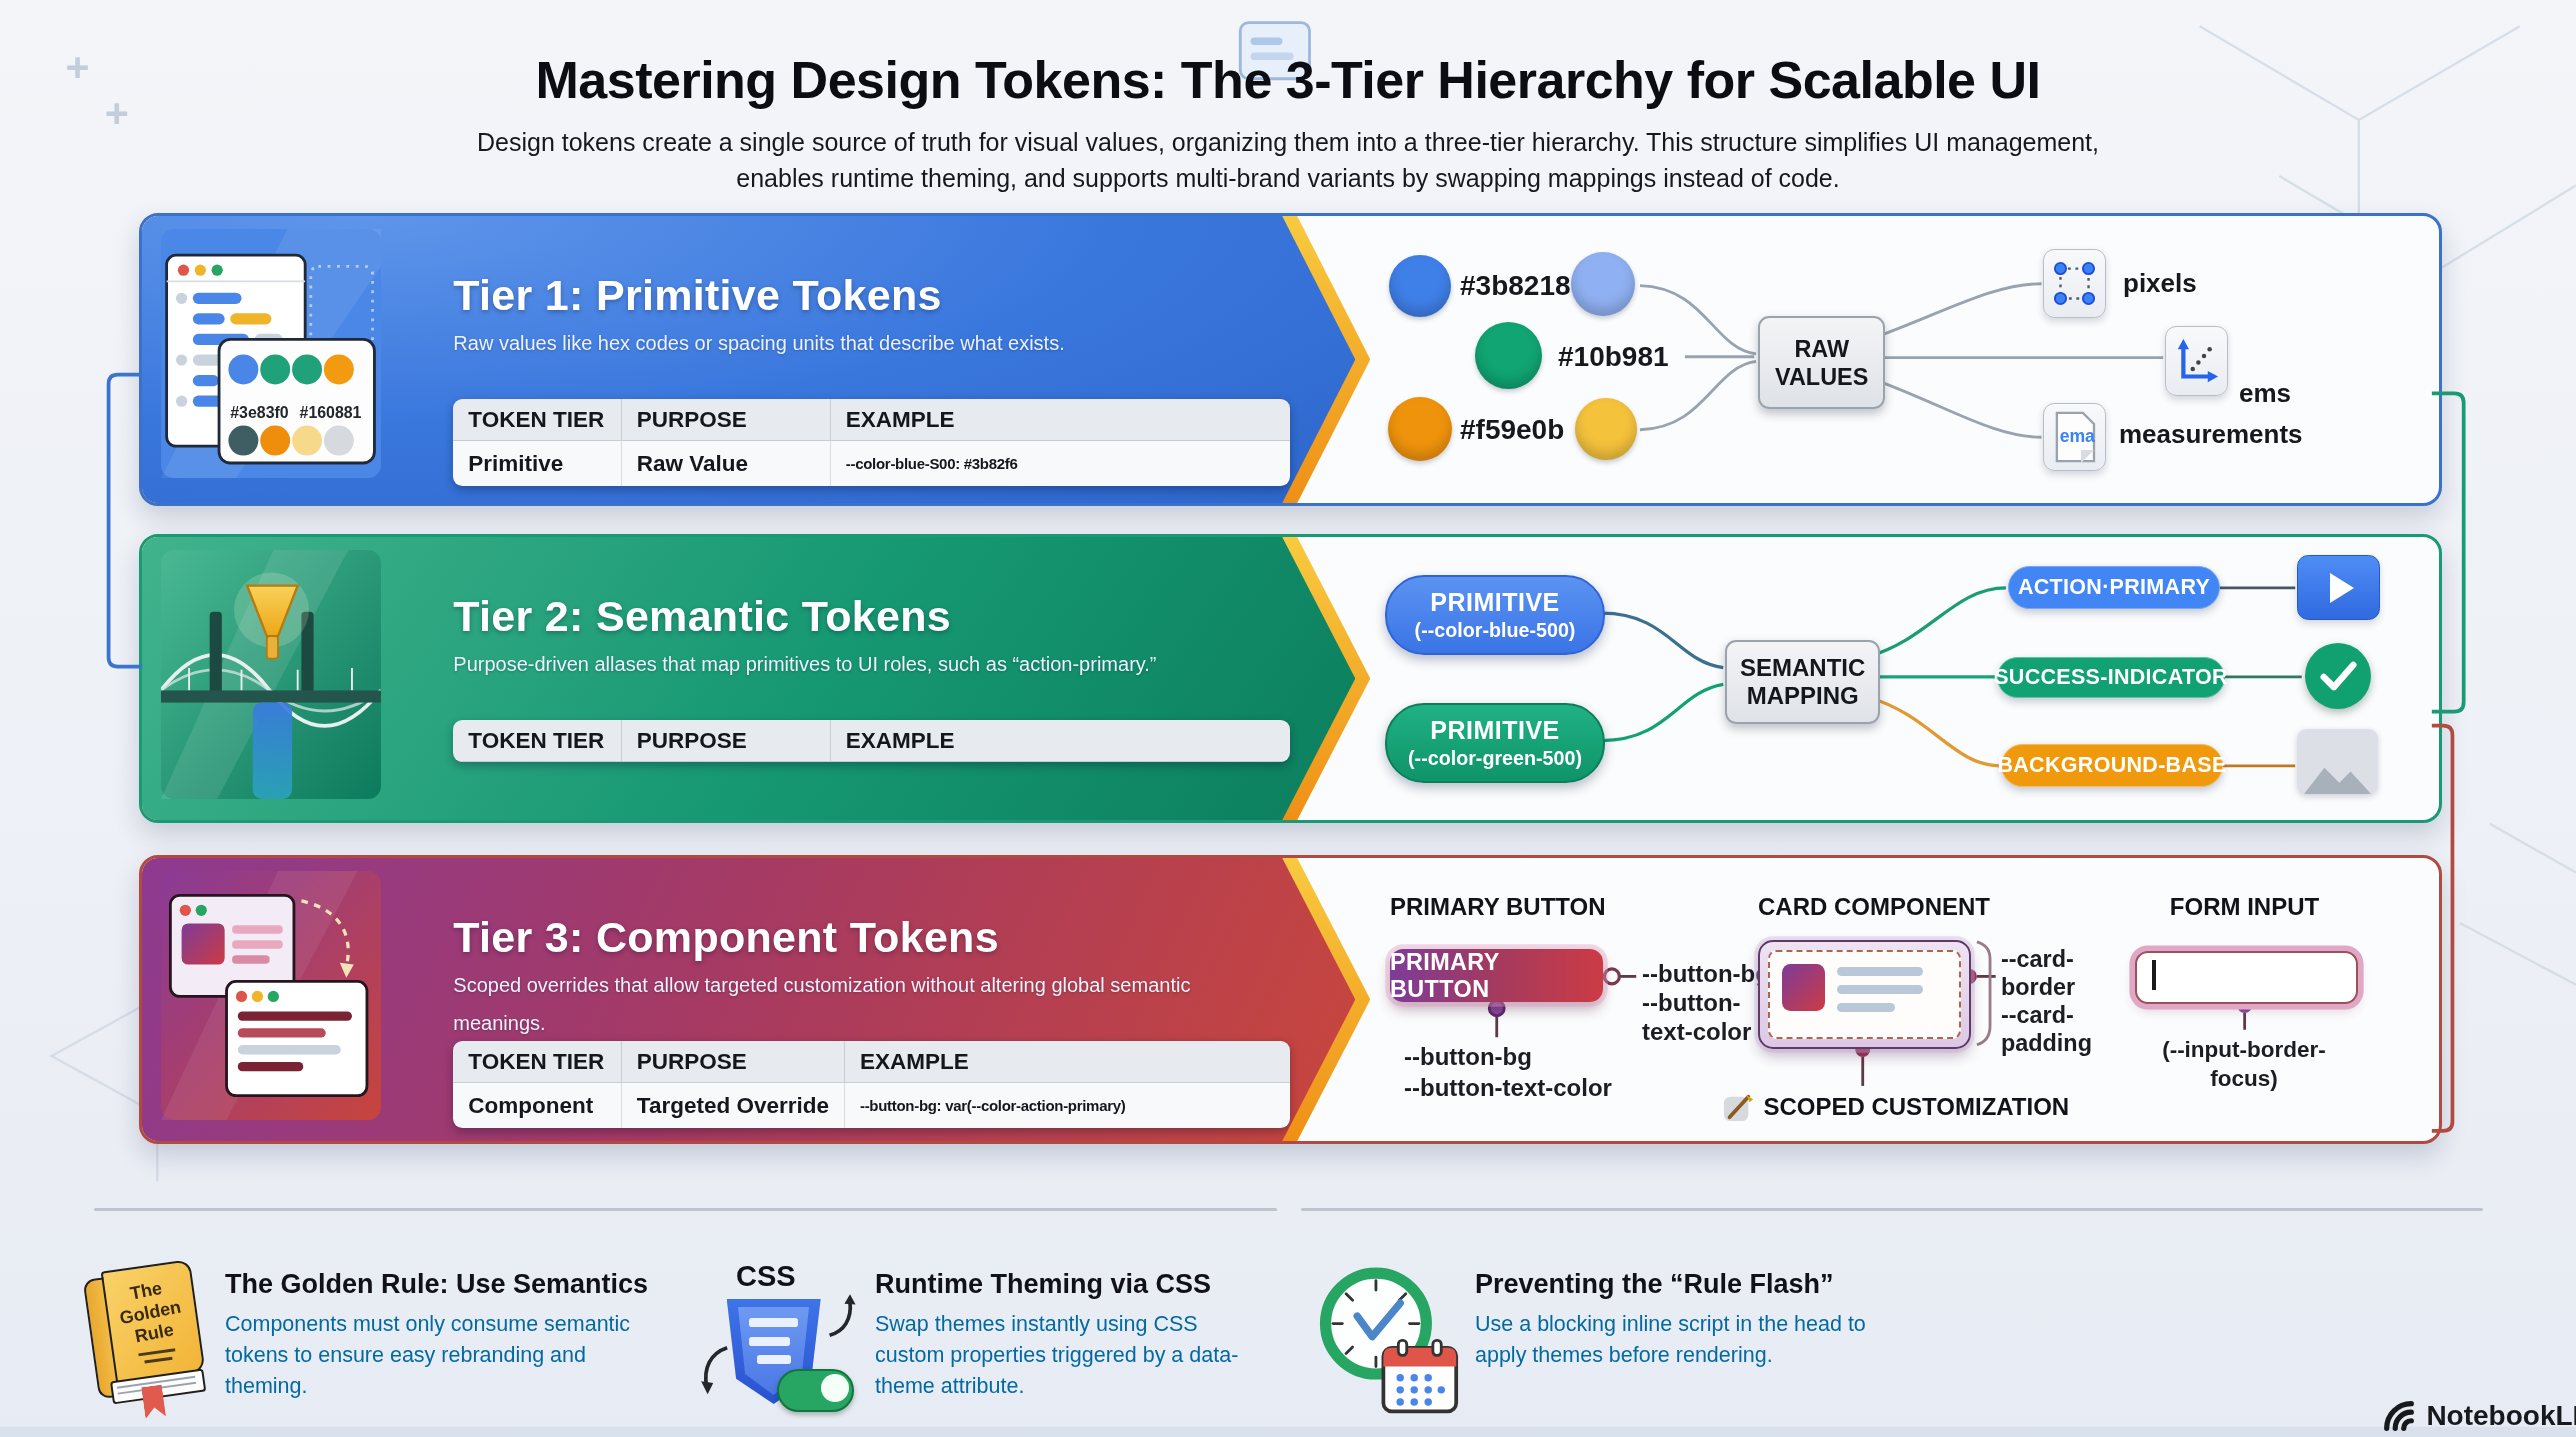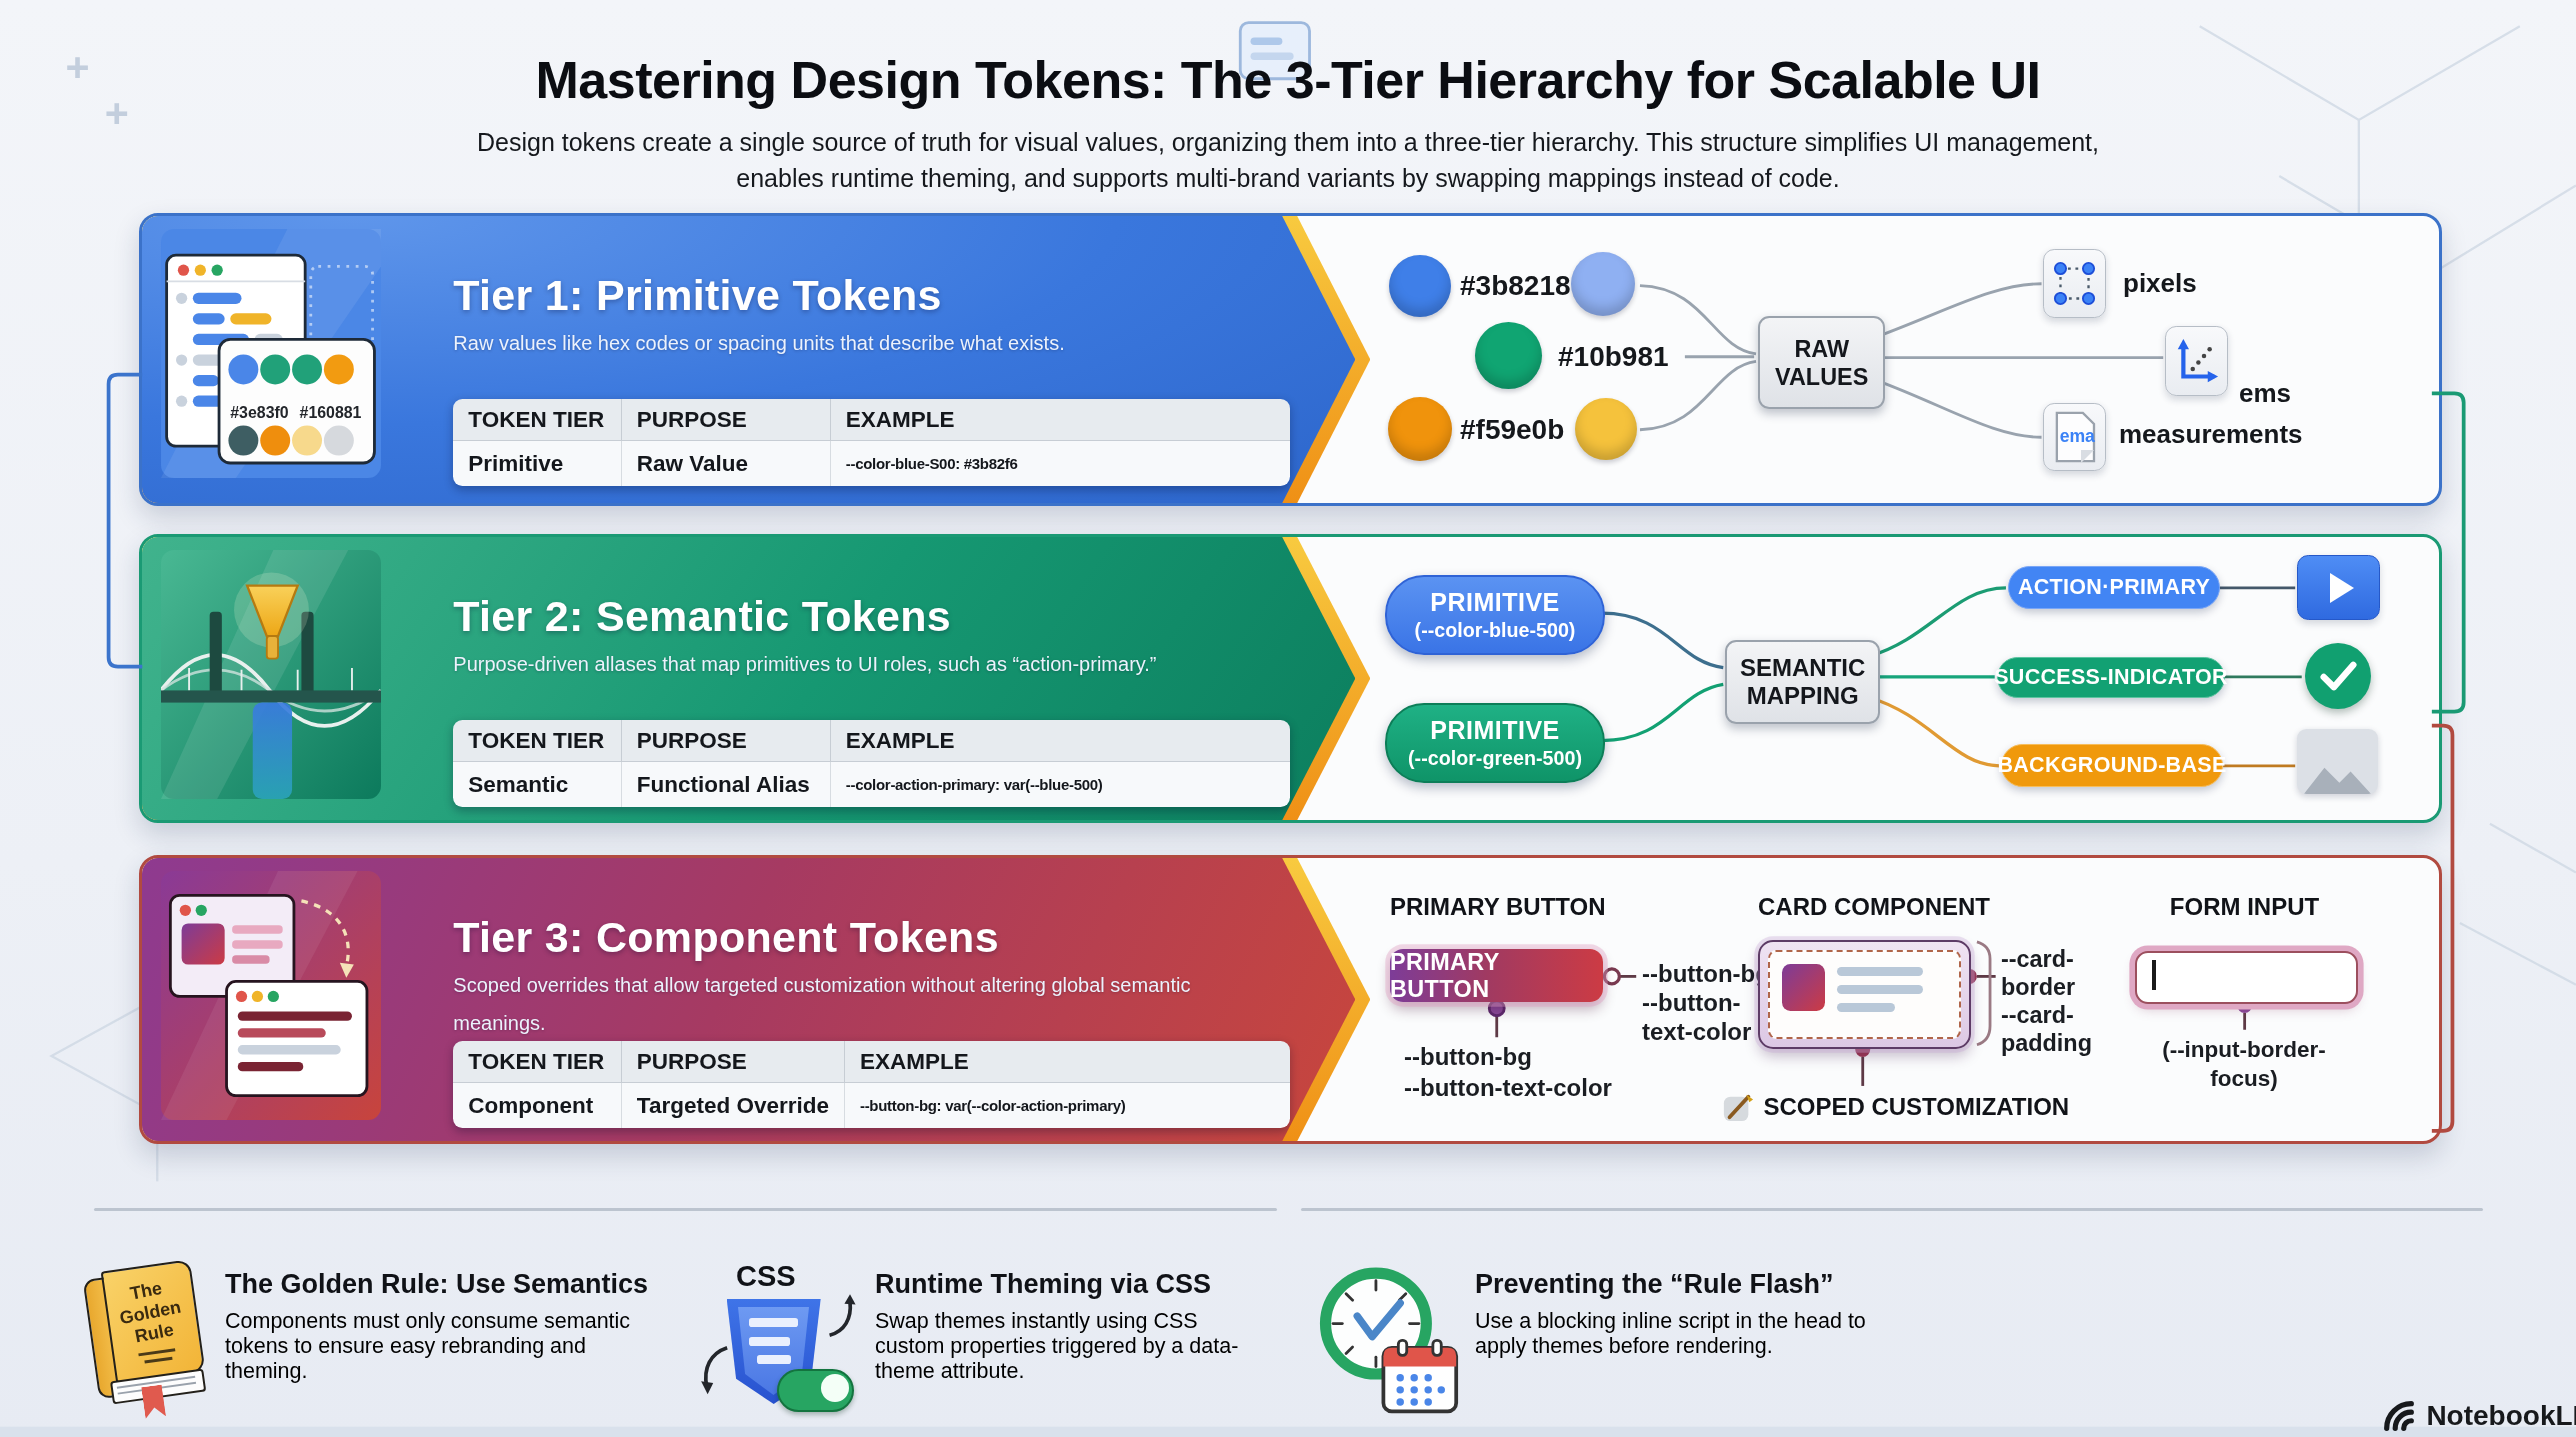--- a/index.html
+++ b/index.html
@@ -79,21 +79,21 @@
   .input-demo{position:absolute;background:#fff;border:2.8px solid #9c4f5e;border-radius:13px;
     box-shadow:0 0 0 5.6px #dfa8c4,0 5.6px 11.2px rgba(120,40,80,.25);}
   .caret{position:absolute;width:3.7px;background:#1a1a1a;}
   .caption-row{position:absolute;display:flex;align-items:center;gap:9.4px;
     font-size:24px;font-weight:800;color:#111318;white-space:nowrap;}
   
   .foot-head{position:absolute;left:94px;width:2389px;top:1208px;display:flex;align-items:center;gap:24px;}
   .foot-head .line{flex:1;height:2.8px;background:#bcc4cf;border-radius:1.9px;}
   .foot-head .txt{font-size:29px;font-weight:800;letter-spacing:0.5px;color:#15181c;white-space:nowrap;}
   .bp-title{position:absolute;font-size:27px;font-weight:800;color:#101217;white-space:nowrap;}
-  .bp-body{position:absolute;font-size:21.5px;line-height:25px;font-weight:500;color:#000000;}
+  .bp-body{position:absolute;font-size:21.5px;line-height:31px;font-weight:500;color:#0369a1;}
   
   .book{position:absolute;left:91px;top:1266px;width:112px;height:140px;transform:rotate(-8deg);}
   .book .spine{position:absolute;left:0;top:5.6px;width:22.5px;height:116px;border:2.8px solid #23201a;
     border-radius:11.2px 0 0 11.2px;background:linear-gradient(90deg,#e8a82e,#f5c14e);}
   .book .cover{position:absolute;left:19px;top:0;width:86px;height:109px;border:2.8px solid #23201a;
     border-radius:3.7px 13px 13px 3.7px;background:linear-gradient(135deg,#f9d268,#f2b437);}
   .book .pages{position:absolute;left:13px;top:110px;width:90px;height:19px;border:2.8px solid #23201a;
     border-radius:3.7px;background:#fdfdfd;}
   .book .pline{position:absolute;left:19px;width:79px;height:1.9px;background:#9aa2ac;}
   .book .label{position:absolute;left:28px;top:15px;width:69px;text-align:center;font-size:18px;
@@ -255,25 +255,20 @@
             <col style="width:168px">
             <col style="width:209px">
             <col>
           </colgroup>
         <tbody>
             <tr>
           <th>TOKEN TIER</th>
           <th>PURPOSE</th>
           <th>EXAMPLE</th>
         </tr>
-        <tr>
-          <td>Semantic</td>
-          <td>Functional Alias</td>
-          <td class="example">--color-action-primary: var(--blue-500)</td>
-        </tr>
       </tbody>
         </table>
     </div>
   </div>
 </section>
 
 <section class="tier" id="tier3">
   <div class="chev-edge"></div>
   <div class="panel">
     <div class="tier-art">

